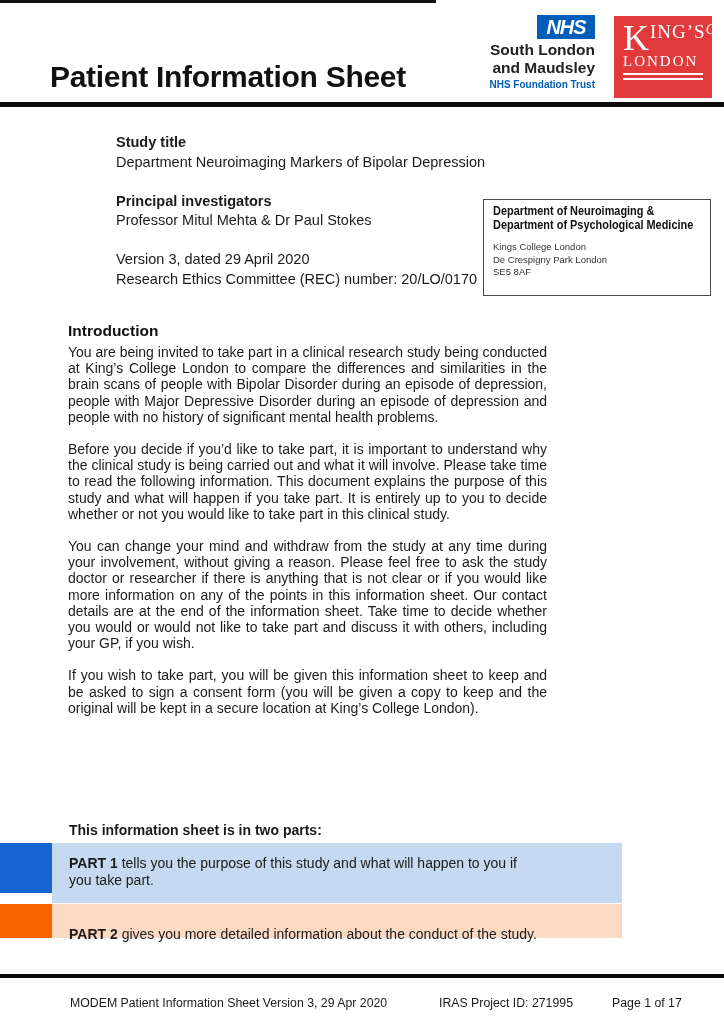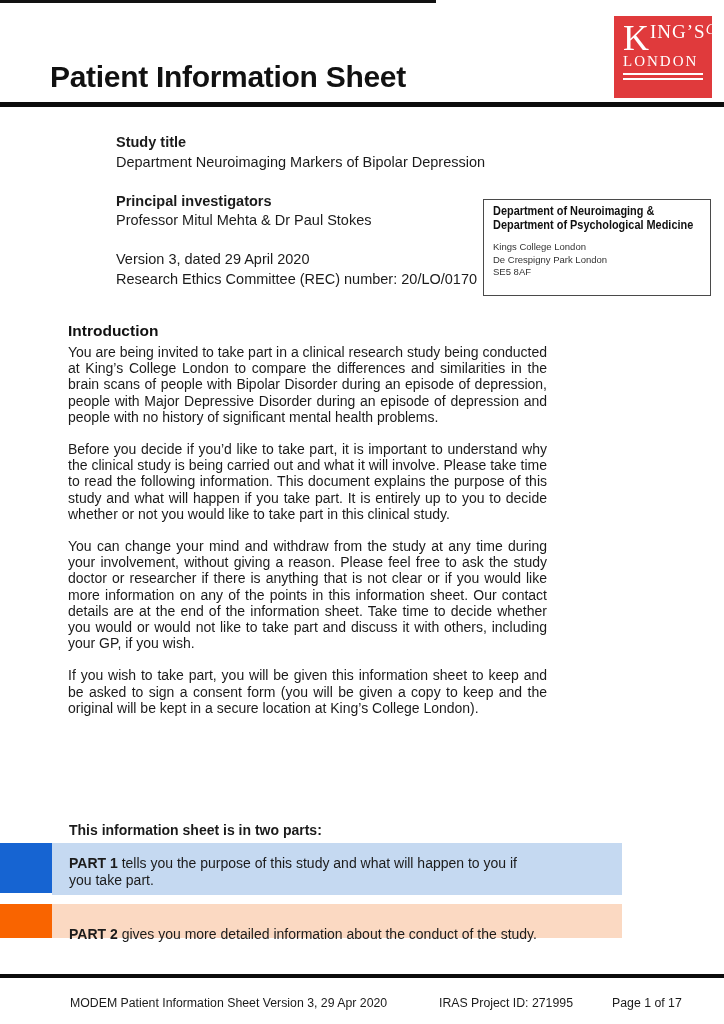--- a/index.html
+++ b/index.html
@@ -59,40 +59,48 @@
 
   
   .two-parts-heading { position:absolute; left:69px; top:822px; font-size:14px; }
   .part-band { position:absolute; left:0; display:flex; }
   .part1-band { top:843px; }
   .part2-band { top:904px; }
   .part-accent { width:52px; flex:0 0 52px; }
   .part1-accent { background:var(--part1-accent,#1664D2); height:50px; }
   .part2-accent { background:var(--part2-accent,#F96400); height:34px; }
   .part-bar { width:570px; box-sizing:border-box; padding-left:17px; font-size:14px; line-height:16.5px; }
-  .part1-bar { background:var(--part1-bg,#C5D9F1); height:52px; padding-top:12px; }
+  .part1-bar { background:var(--part1-bg,#C5D9F1); height:60px; padding-top:12px; }
   .part2-bar { background:var(--part2-bg,#FBD9C2); height:34px; padding-top:22px; }
   .part-text { display:block; max-width:472px; }
 
   
   .footer-rule { position:absolute; left:0; top:974px; width:724px; height:4px; background:#0c0c0c; }
   .footer { position:absolute; left:0; top:996px; width:724px; font-size:12.3px; color:#1b1b1b; }
   .f-left { position:absolute; left:70px; }
   .f-mid { position:absolute; left:439px; }
   .f-right { position:absolute; left:612px; }
 </style>
 </head>
 <body>
 
 <div class="page">
 
   <div class="top-edge-line"></div>
 
   <h1 class="page-title">Patient Information Sheet</h1>
 
+  <div class="nhs-block">
+    <div class="nhs-box">
+      <span>NHS</span>
+    </div>
+    <div class="nhs-org">South London</div>
+    <div class="nhs-org">and Maudsley</div>
+    <div class="nhs-trust">NHS Foundation Trust</div>
+  </div>
 
   <div class="kings-box">
     <div class="kings-row">
       <span class="kings-k">K</span>
       <span class="kings-col">
         <span class="kings-ings">ING’S</span>
         <span class="kings-college">College</span>
       </span>
     </div>
     <div class="kings-london">LONDON</div>

